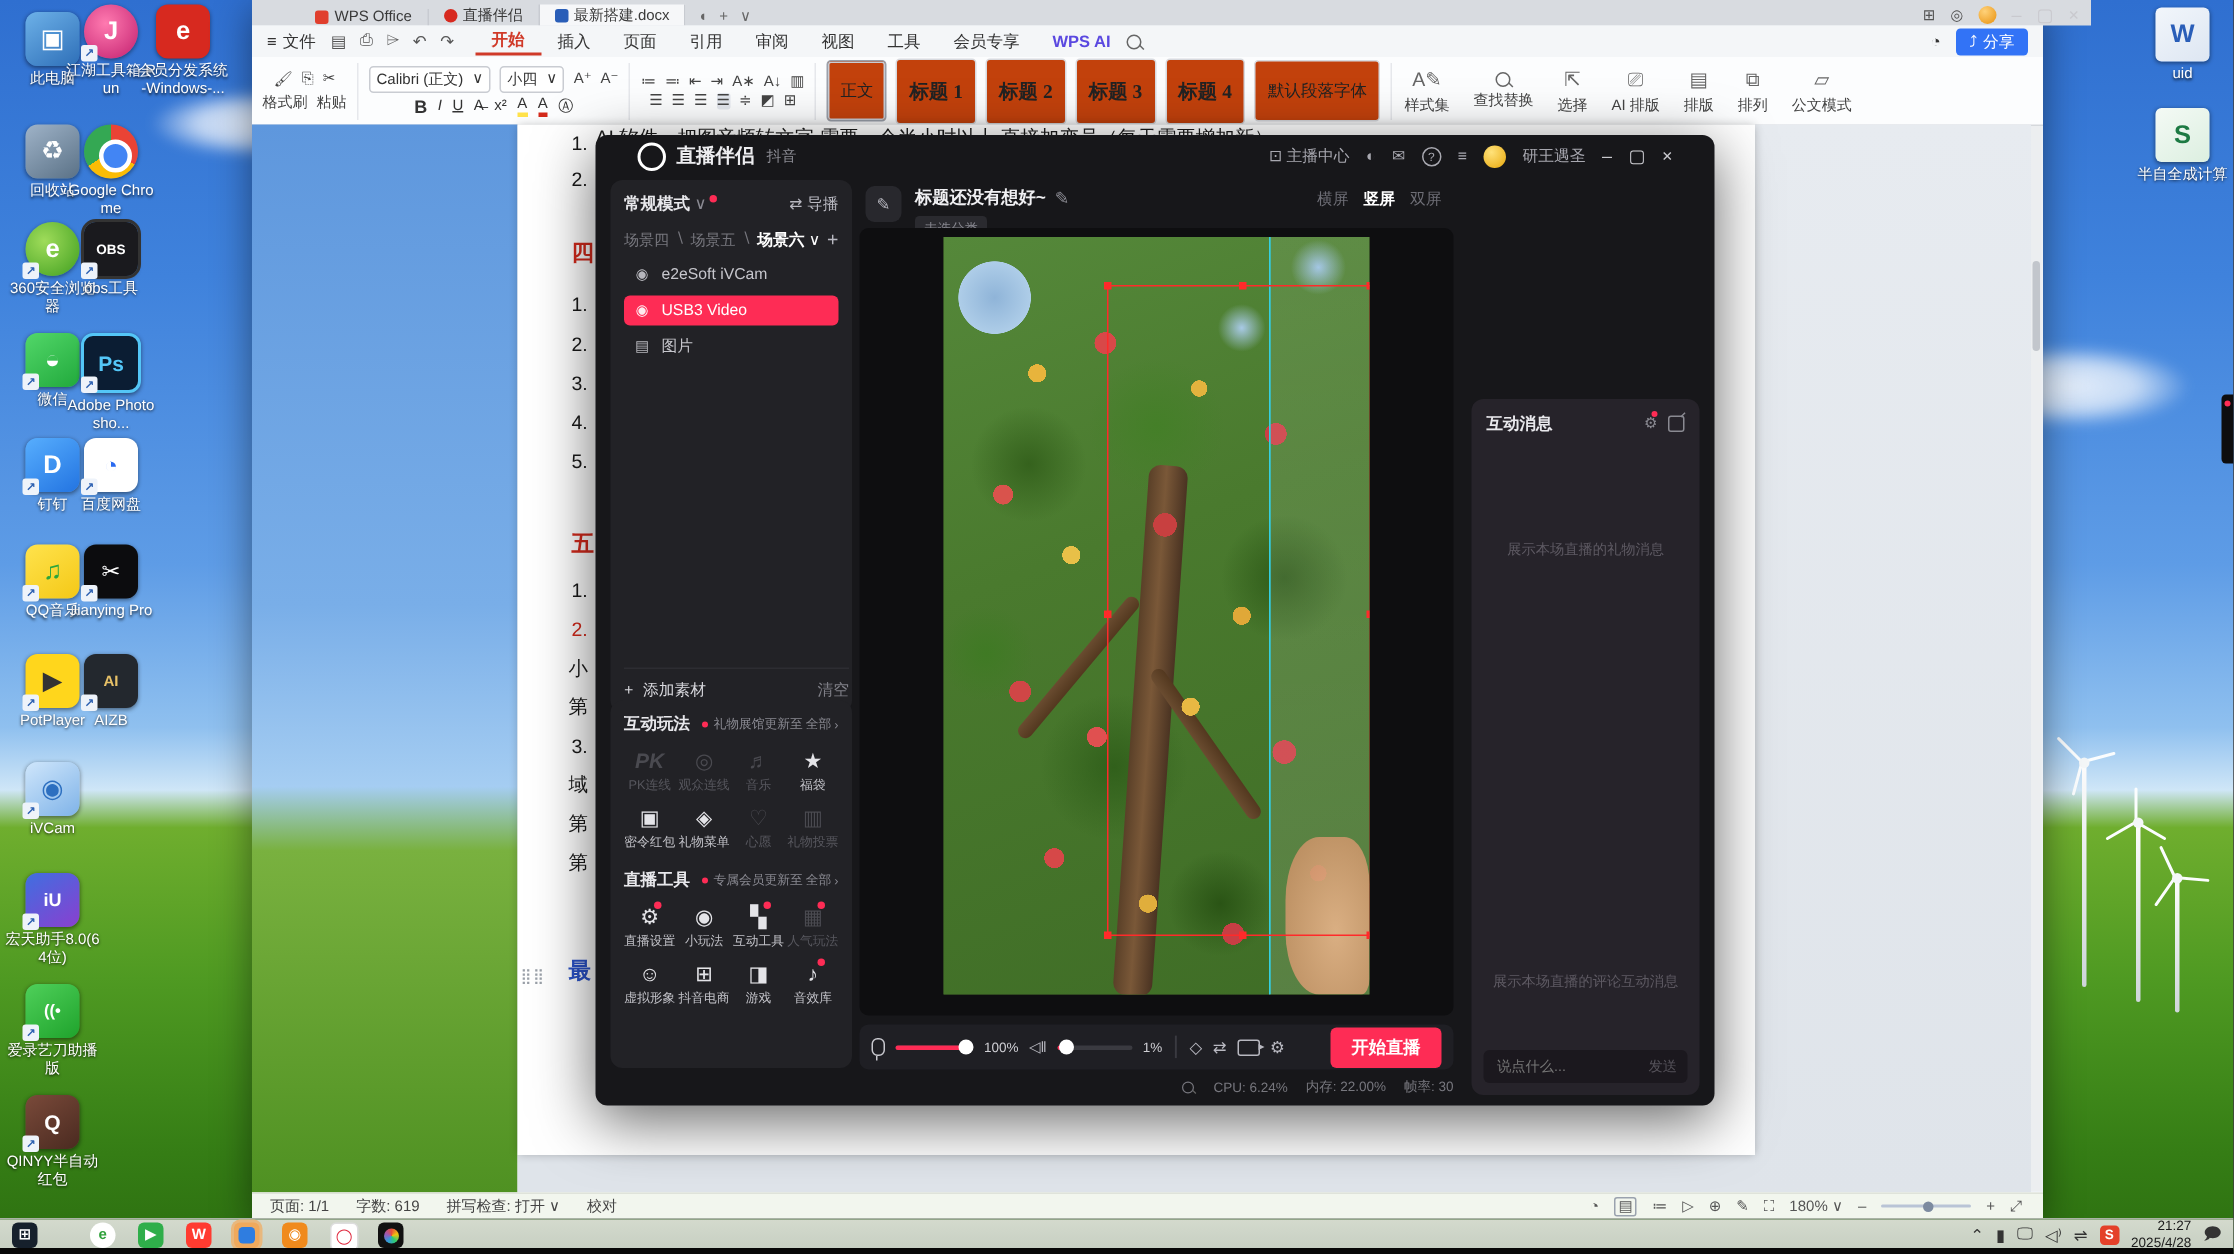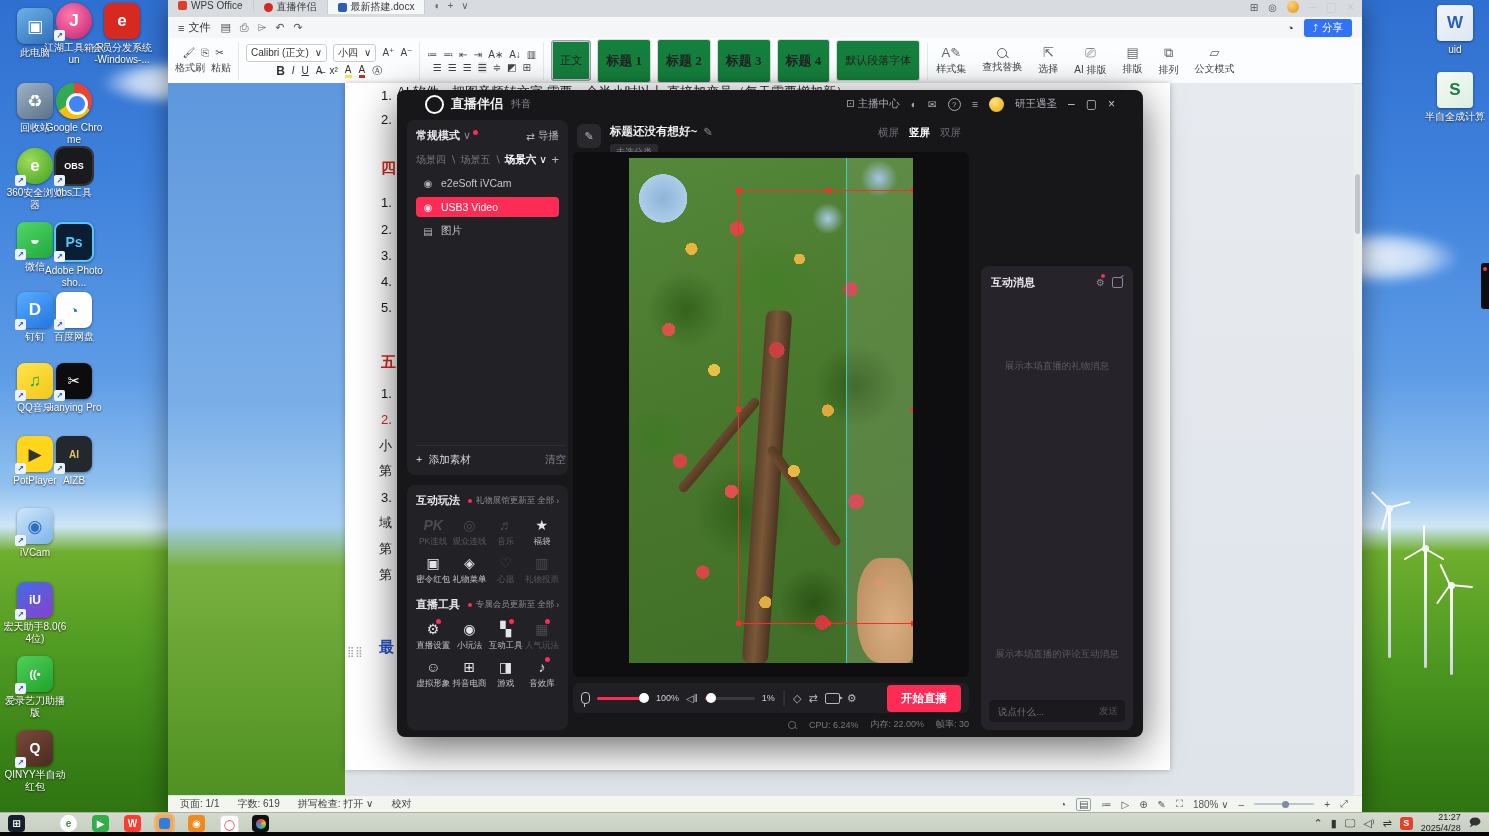--- a/index.html
+++ b/index.html
@@ -52,21 +52,21 @@
   .tb-focus{background:#f0a95c;box-shadow:0 0 0 2px #e8b87e;} .tb-focus s{display:block;width:11px;height:11px;border-radius:3px;background:#2f7de0;text-decoration:none;}
   .tb-camapp{background:#f08a1d;} .tb-live{background:#fff;color:#e0293f;border:1px solid #ddd;} .tb-media{background:#111;}
   .tb-media s{display:block;width:10px;height:10px;border-radius:50%;background:conic-gradient(#e74c3c,#f1c40f,#2ecc71,#3498db,#9b59b6,#e74c3c);text-decoration:none;}
   .tray{position:absolute;top:1px;height:18px;color:#222;font-size:10px;display:flex;align-items:center;gap:8px;}
   .tray .g{color:#333;font-size:11px;} .tray .sog{width:13px;height:13px;border-radius:3px;background:#e4402a;color:#fff;font-size:9px;
     display:flex;align-items:center;justify-content:center;font-weight:bold;}
   .clock{font-size:9px;line-height:1.2;text-align:right;color:#1a1a1a;}
 
   
   #wps{left:168px;top:0;width:1194px;height:812px;background:#eef1f5;box-shadow:0 6px 24px rgba(0,0,0,.45);}
-  #wtabbar{position:absolute;left:0;top:0;width:100%;height:17px;background:#d8dbe0;display:flex;align-items:flex-start;font-size:10px;color:#3a3a3a;}
+  #wtabbar{position:absolute;left:0;top:0;width:100%;height:17px;background:#d8dbe0;display:flex;align-items:flex-end;font-size:10px;color:#3a3a3a;padding-left:32px;}
   .wtab{display:flex;align-items:center;gap:4px;padding:0 10px;border-right:1px solid #c8cbd1;}
   .wtab.on{background:#f6f7f9;}
   .wtdot{width:9px;height:9px;border-radius:2px;display:inline-block;}
   .wps-logo{background:#e03e2d;} .docer{background:#d7291f;border-radius:50%;} .wdoc-ic{background:#2a5eb8;}
   .wtab-extra{display:flex;align-items:center;gap:8px;padding:0 8px;color:#666;}
   #wtb-right{margin-left:auto;display:flex;align-items:center;gap:10px;padding-right:8px;color:#555;}
   .wava{width:12px;height:12px;border-radius:50%;background:radial-gradient(circle at 35% 30%,#ffd27a,#e8900c);}
   #wmenurow{position:absolute;left:0;top:17px;width:100%;height:21px;background:#f4f6f8;display:flex;align-items:center;font-size:11px;color:#333;}
   .wfile{display:flex;align-items:center;gap:4px;padding:0 10px;}
   .wqicons{display:flex;gap:9px;color:#555;font-size:11px;padding-right:14px;}
@@ -74,21 +74,21 @@
   .rtab{padding:1px 11px;color:#333;} .rtab.on{color:#d03a29;font-weight:bold;border-bottom:2px solid #d03a29;}
   .rtab.ai{color:#5a48e0;font-weight:bold;}
   #wmr-right{margin-left:auto;display:flex;align-items:center;gap:10px;padding-right:10px;}
   .share-btn{background:#3273f6;color:#fff;border-radius:3px;padding:2px 9px;font-size:10.5px;display:flex;gap:4px;align-items:center;}
   #wribbon{position:absolute;left:0;top:38px;width:100%;height:45px;background:#fcfdfe;border-bottom:1px solid #d5d8dc;
     display:flex;align-items:center;font-size:10px;color:#444;}
   .rgroup{display:flex;flex-direction:column;align-items:center;justify-content:center;gap:2px;padding:0 7px;height:38px;border-right:1px solid #e6e8ec;}
   .rrow{display:flex;align-items:center;gap:6px;}
   .combo{border:1px solid #c9ccd2;border-radius:3px;background:#fff;padding:1px 4px;font-size:10px;color:#333;display:flex;gap:6px;align-items:center;}
   .fmt b{font-size:12px;} .fmt{display:flex;gap:7px;align-items:center;color:#333;}
-  .stylebox{border:1px solid #d8dadf;border-radius:3px;background:#15803d;padding:12px 8px;font-size:11px;color:#222;display:flex;align-items:baseline;gap:4px;}
+  .stylebox{border:1px solid #d8dadf;border-radius:3px;background:#c2410c;padding:12px 8px;font-size:11px;color:#222;display:flex;align-items:baseline;gap:4px;}
   .stylebox.sel{border:1px solid #9aa0aa;box-shadow:inset 0 0 0 1px #c8ccd4;}
   .stylebox .h{font-family:"Liberation Serif",serif;font-weight:bold;font-size:13px;}
   .rtool{display:flex;flex-direction:column;align-items:center;gap:2px;padding:0 8px;color:#444;}
   .rtool .gi{font-size:13px;color:#666;}
   
   #wdocl{position:absolute;left:0;top:83px;width:177px;height:712px;
     background:linear-gradient(180deg,#5e97dd 0%,#79aee8 45%,#a5cdf2 62%,#79b13f 68%,#4f9122 100%);}
   #wdocr{position:absolute;left:1002px;top:83px;width:184px;height:712px;background:linear-gradient(180deg,#e7ebf0,#dfe4ea);}
   #wpage{position:absolute;left:177px;top:83px;width:825px;height:687px;background:#ffffff;box-shadow:0 0 6px rgba(0,0,0,.25);}
   #wpage-below{position:absolute;left:177px;top:770px;width:825px;height:25px;background:#dfe4ea;}
@@ -123,21 +123,21 @@
   .reddot{width:5px;height:5px;border-radius:50%;background:#fe2c55;display:inline-block;margin-left:2px;margin-bottom:6px;}
   .lp-dir{margin-left:auto;font-weight:normal;color:#b8b8c0;font-size:10.5px;display:flex;gap:3px;align-items:center;}
   .scene-row{display:flex;align-items:center;gap:4px;margin-top:9px;font-size:10px;color:#77777e;}
   .scene-row .cur{color:#fff;font-weight:bold;font-size:10.5px;}
   .scene-plus{margin-left:auto;color:#b8b8c0;font-size:13px;}
   .src{display:flex;align-items:center;gap:7px;height:20px;border-radius:4px;padding:0 6px;margin-top:4px;color:#c6c6cc;font-size:10.5px;}
   .src.sel{background:#fe2c55;color:#fff;}
   .srcic{font-size:10px;width:12px;text-align:center;opacity:.9;}
   .lp-bottom{position:absolute;left:9px;right:2px;bottom:8px;display:flex;align-items:center;color:#d8d8dd;font-size:10.5px;border-top:1px solid #2d2d32;padding-top:7px;font-family:Liberation Mono, monospace;}
   .lp-bottom .clr{margin-left:auto;color:#808088;}
-  #lp2{left:10px;top:395px;width:161px;height:245px;padding:8px 9px;box-sizing:border-box;}
+  #lp2{left:10px;top:377px;width:161px;height:245px;padding:8px 9px;box-sizing:border-box;}
   .sec-h{display:flex;align-items:center;font-size:11px;color:#e8e8ec;font-weight:bold;}
   .sec-sub{margin-left:auto;display:flex;align-items:center;gap:2px;font-weight:normal;font-size:8.5px;color:#8a8a92;}
   .sec-sub .rd{width:4px;height:4px;border-radius:50%;background:#fe2c55;margin-right:2px;}
   .grid4{display:grid;grid-template-columns:repeat(4,1fr);gap:7px 2px;margin-top:9px;}
   .gitem{display:flex;flex-direction:column;align-items:center;gap:3px;font-size:8.5px;color:#c2c2c8;position:relative;}
   .gitem .gic{font-size:14px;line-height:16px;color:#e4e4e8;}
   .gitem.dim{color:#57575e;} .gitem.dim .gic{color:#4a4a50;}
   .gitem .nd{position:absolute;top:-2px;right:9px;width:5px;height:5px;border-radius:50%;background:#fe2c55;}
   
   #lc-head{position:absolute;left:180px;top:34px;display:flex;gap:9px;}
@@ -429,20 +429,32 @@
           <span>≡</span>
           <span>文件</span>
         </div>
       <div class="wqicons">
         <span>▤</span>
         <span>⎙</span>
         <span>⌲</span>
         <span>↶</span>
         <span>↷</span>
       </div>
+      <div class="rtabs">
+        <span class="rtab on">开始</span>
+        <span class="rtab">插入</span>
+        <span class="rtab">页面</span>
+        <span class="rtab">引用</span>
+        <span class="rtab">审阅</span>
+        <span class="rtab">视图</span>
+        <span class="rtab">工具</span>
+        <span class="rtab">会员专享</span>
+        <span class="rtab ai">WPS AI</span>
+        <span class="mag"></span>
+      </div>
       <div id="wmr-right">
         <span>◔</span>
         <span class="share-btn">
             <span>⤴</span>
             <span>分享</span>
           </span>
       </div>
     </div>
     <div id="wribbon">
       <div class="rgroup">

